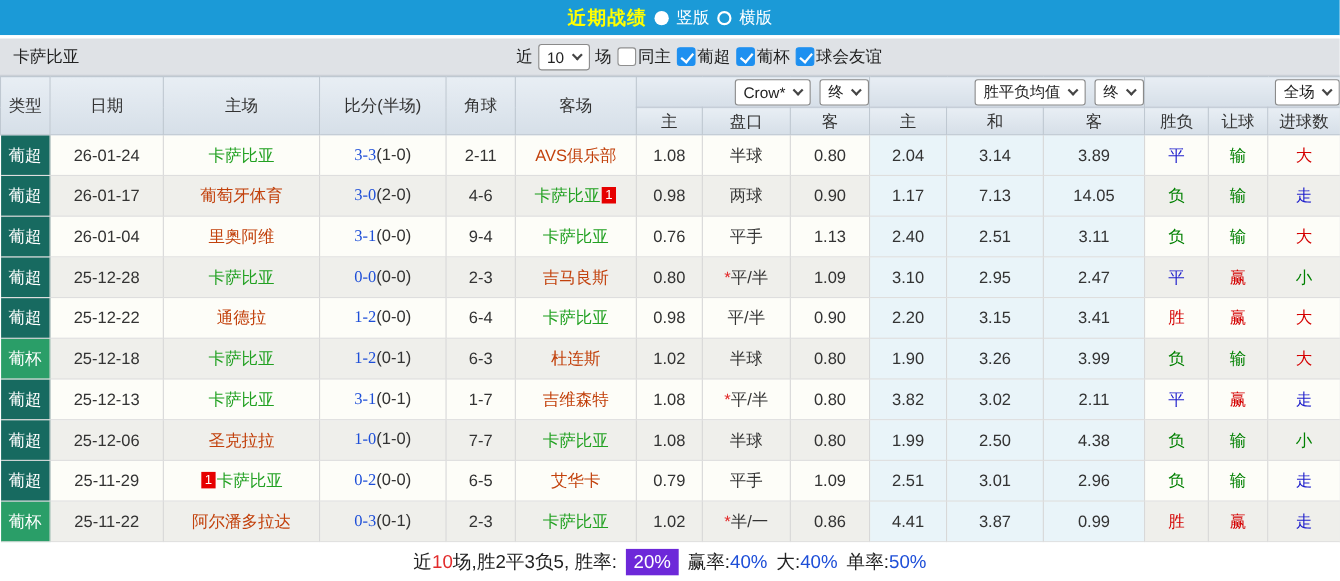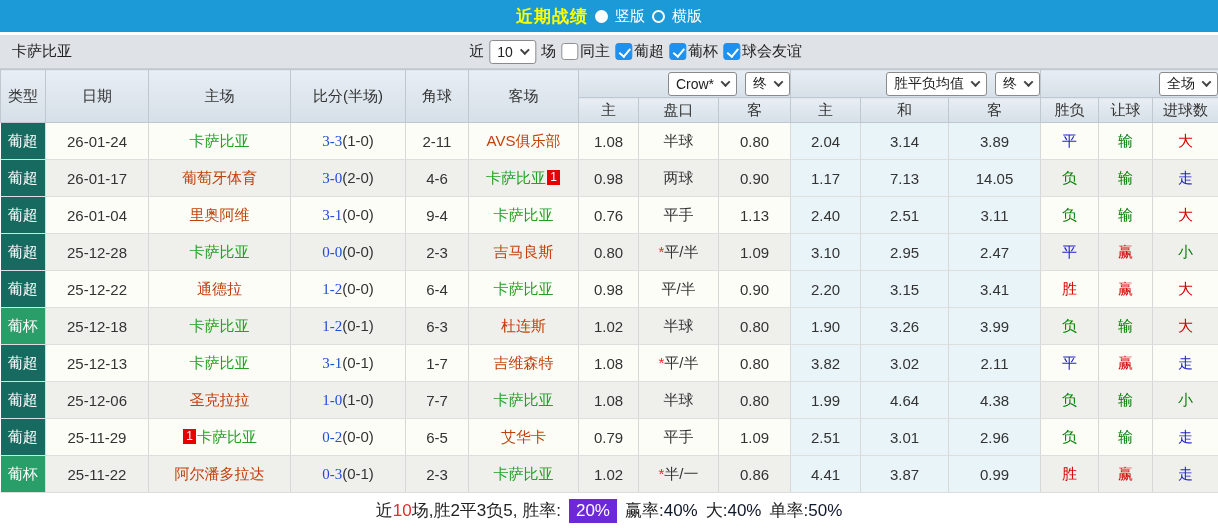--- a/index.html
+++ b/index.html
@@ -44,21 +44,21 @@
   .score-red { color:#1d4ed8;font-family:Liberation Serif, serif; }
   .score-half { color:#333;margin-top:40px; }
   .star { color:#e22b2b; }
   .c-red { color:#d40000; }
   .c-blue { color:#2020cc; }
   .c-green { color:#008000; }
 
   
   .footer { height:35px; background:#fff; display:flex; align-items:center; justify-content:center; font-size:17px; color:#222; }
   .footer .red { color:#e22b2b; }
-  .footer .blue { color:#0f172a; }
+  .footer .blue { color:#1d4ed8; }
   .win-badge { background:#6d28d9; color:#fff; padding:2px 7px; margin:0 8px; }
   .fseg { margin-left:8px; }
 </style>
 </head>
 <body>
 
 <div class="topbar">
   <span class="title">近期战绩</span>
   <span class="radio selected"></span>
   <span class="rlabel">竖版</span>
@@ -290,21 +290,21 @@
         <td class="type-super">葡超</td>
         <td>25-12-06</td>
         <td><span class="team-plain">圣克拉拉</span></td>
         <td><span class="score-red">1-0</span><span class="score-half">(1-0)</span></td>
         <td>7-7</td>
         <td><span class="team-green">卡萨比亚</span></td>
         <td>1.08</td>
         <td>半球</td>
         <td>0.80</td>
         <td class="mean-cell">1.99</td>
-        <td class="mean-cell">4.64</td>
+        <td class="mean-cell">2.50</td>
         <td class="mean-cell">4.38</td>
         <td class="c-green">负</td>
         <td class="c-green">输</td>
         <td class="c-green">小</td>
       </tr>
       <tr class="row-odd">
         <td class="type-super">葡超</td>
         <td>25-11-29</td>
         <td><span class="badge">1</span><span class="team-green">卡萨比亚</span></td>
         <td><span class="score-red">0-2</span><span class="score-half">(0-0)</span></td>

